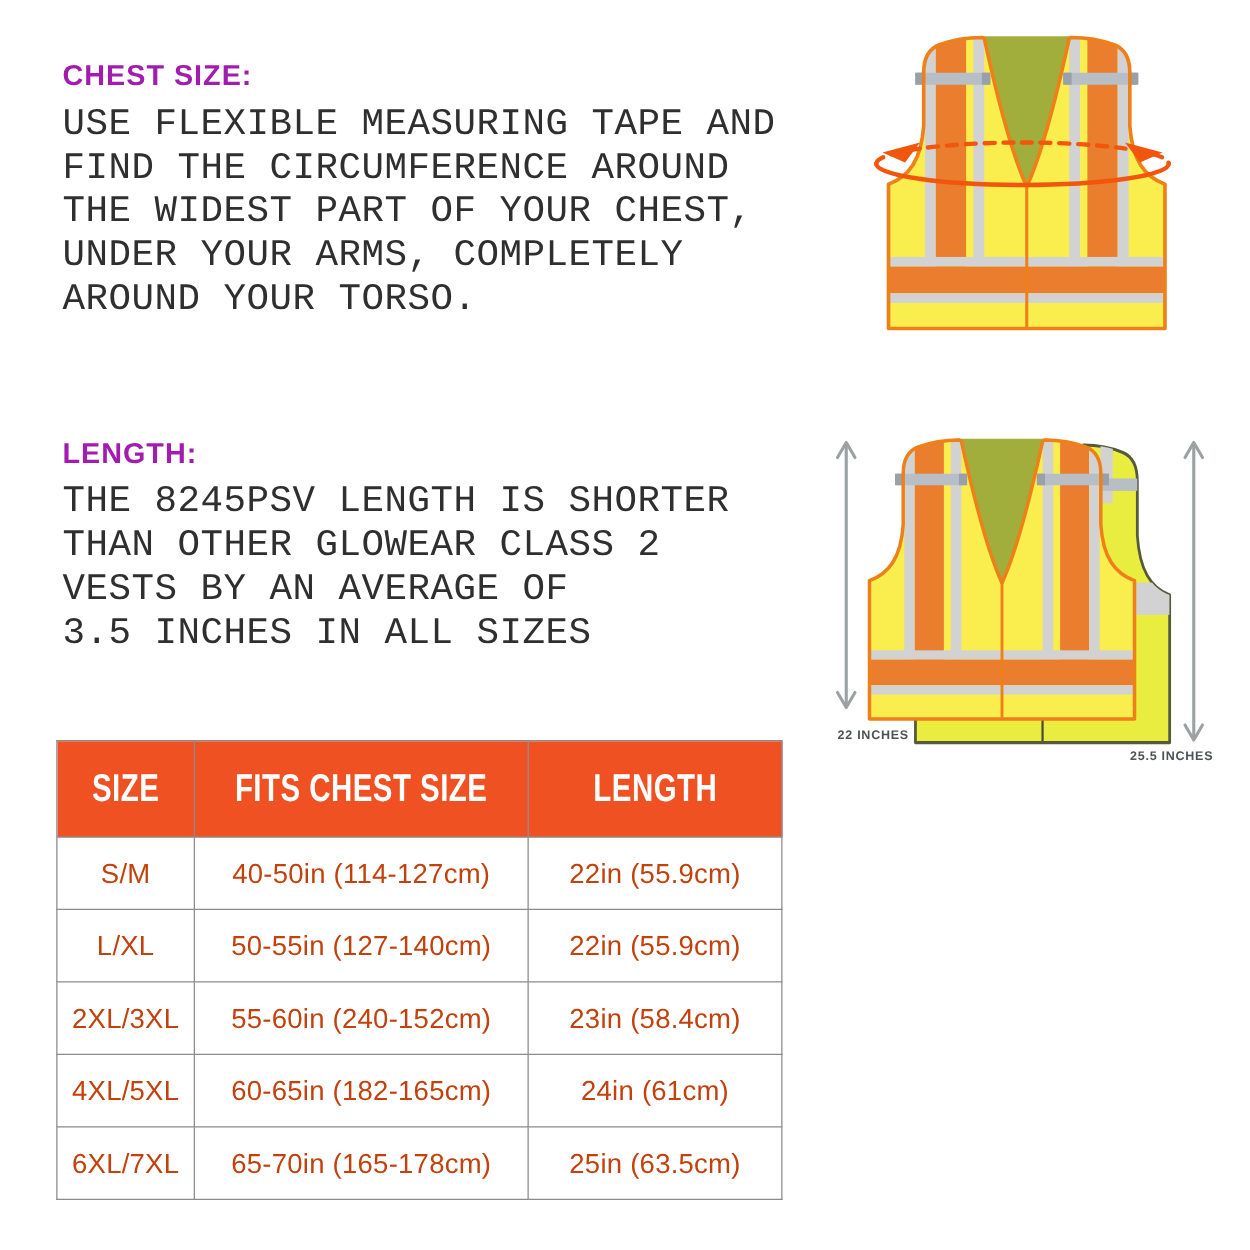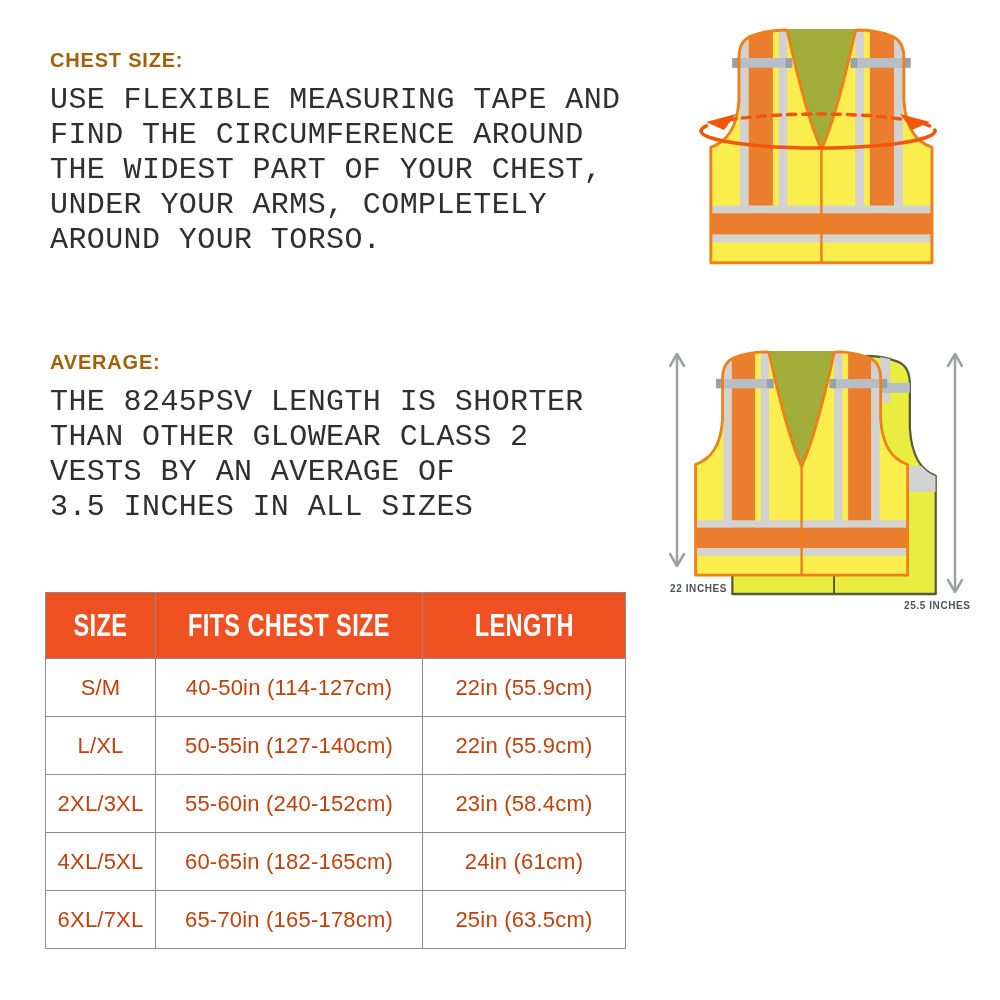--- a/index.html
+++ b/index.html
@@ -11,21 +11,21 @@
   }
   *{margin:0;padding:0;box-sizing:border-box;}
   html,body{background:#fff;}
   .canvas{
     position:relative;width:1000px;height:1000px;background:#ffffff;overflow:hidden;
     font-family:"Liberation Sans","DejaVu Sans",sans-serif;
   }
   
   .text-block{position:absolute;left:50px;width:610px;}
   .text-block h2{
-    font-size:20px;font-weight:bold;color:#a16207;letter-spacing:.8px;line-height:32px;
+    font-size:23px;font-weight:bold;color:#a21caf;letter-spacing:.8px;line-height:32px;
   }
   .text-block .body-text{
     margin-top:7px;font-size:30px;line-height:35px;color:var(--text-dark);
     letter-spacing:.4px;white-space:pre-line;font-family:Liberation Mono, monospace;
   }
   #chest-section{top:44px;}
   #length-section{top:346px;}
   
   .figure{position:absolute;text-decoration:underline;}
   #fig-chest{left:698px;top:26px;width:246px;height:252px;}
@@ -53,21 +53,21 @@
   .m-arrow{stroke:var(--arrow-gray);stroke-width:2.5;fill:none;stroke-linecap:round;stroke-linejoin:round;}
   
   #size-table{
     position:absolute;left:45px;top:592px;width:580px;
     border-collapse:collapse;table-layout:fixed;
   }
   #size-table col.c1{width:110px;} #size-table col.c2{width:267px;} #size-table col.c3{width:203px;}
   #size-table th,#size-table td{
     border:1px solid var(--table-border-gray);text-align:center;vertical-align:middle;
   }
-  #size-table th{height:66px;background:var(--header-orange);}
+  #size-table th{height:77px;background:var(--header-orange);}
   #size-table th .hd{
     display:inline-block;color:#fff;font-size:31px;font-weight:bold;letter-spacing:.5px;
     transform:scaleX(.76);transform-origin:center center;white-space:nowrap;
   }
   #size-table td{height:58px;font-size:22px;color:#c2410c;letter-spacing:.2px;}
 </style>
 </head>
 <body>
 
 <div class="canvas">
@@ -116,21 +116,21 @@
       <g>
         <path class="v-tape v-tape-dash" d="M3,105 A117,17 0 0 1 237,105"></path>
         <path class="v-tape" d="M3,105 A117,17 0 0 0 237,105"></path>
         <polygon class="v-tapehead" points="8,96 38,88 26,104"></polygon>
         <polygon class="v-tapehead" points="232,96 202,88 214,104"></polygon>
       </g>
     </svg>
   </figure>
 
   <section class="text-block" id="length-section">
-    <h2>AVERAGE:</h2>
+    <h2>LENGTH:</h2>
     <div class="body-text">THE 8245PSV LENGTH IS SHORTER
 THAN OTHER GLOWEAR CLASS 2
 VESTS BY AN AVERAGE OF
 3.5 INCHES IN ALL SIZES</div>
   </section>
 
   <figure class="figure" id="fig-length">
     <svg width="340" height="282" viewBox="0 0 340 282">
       <defs>
         <clipPath id="vclipB">

